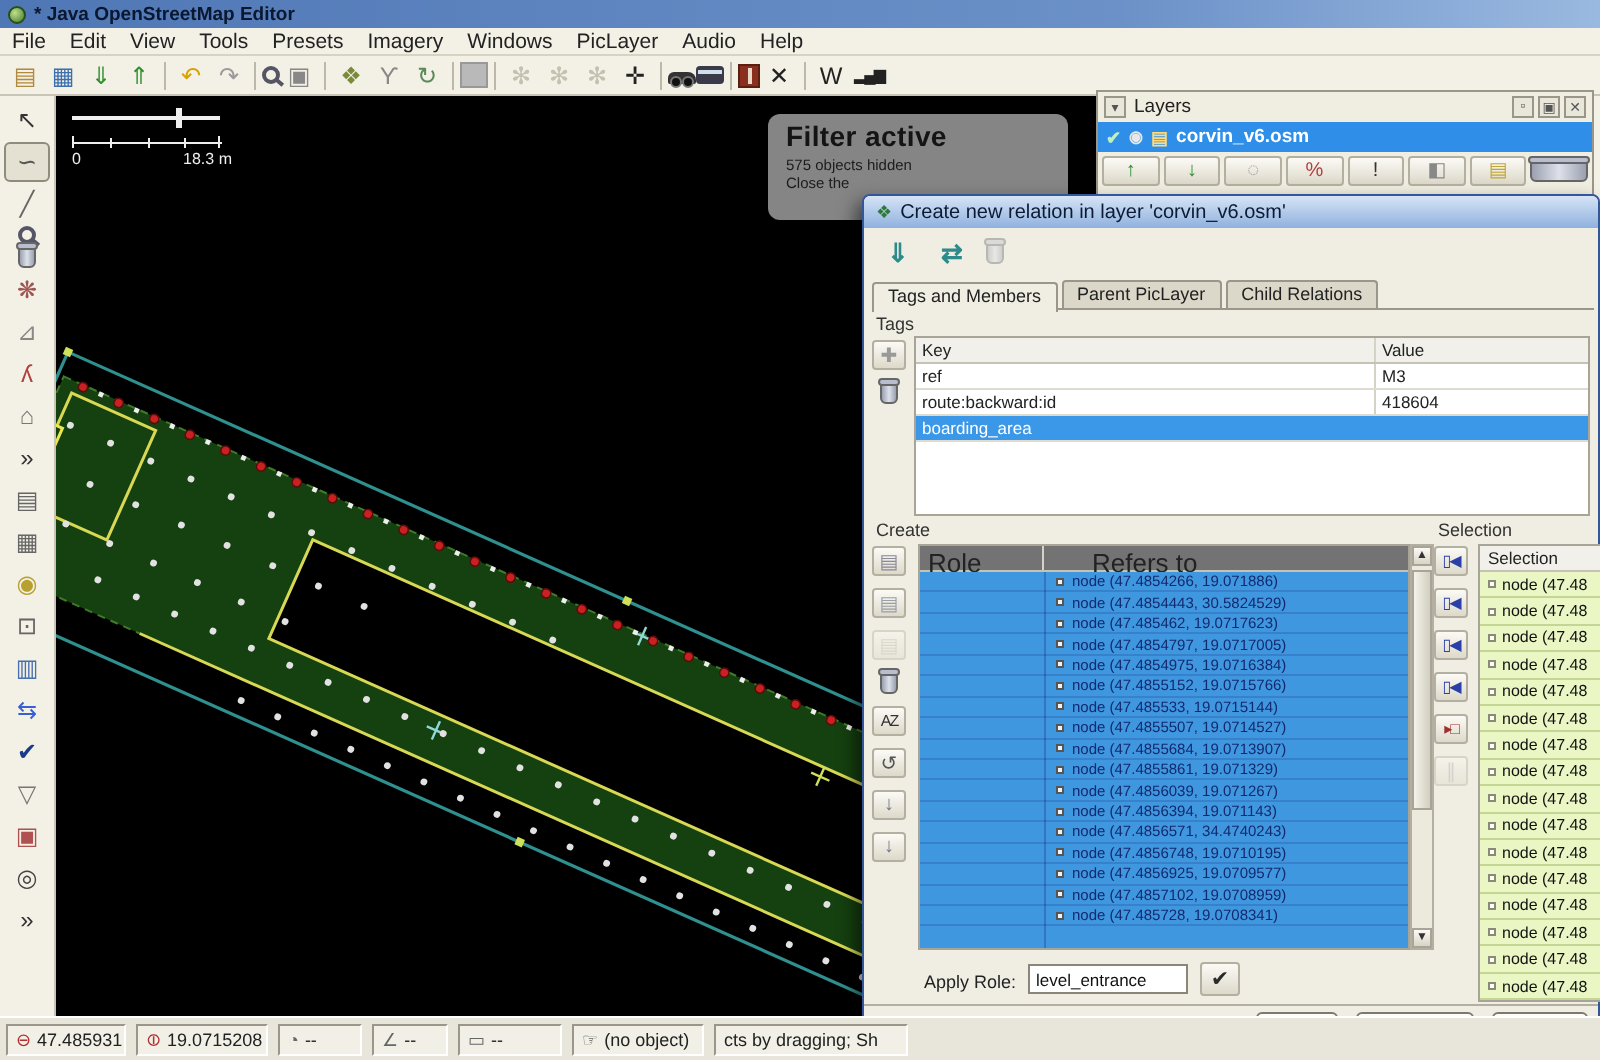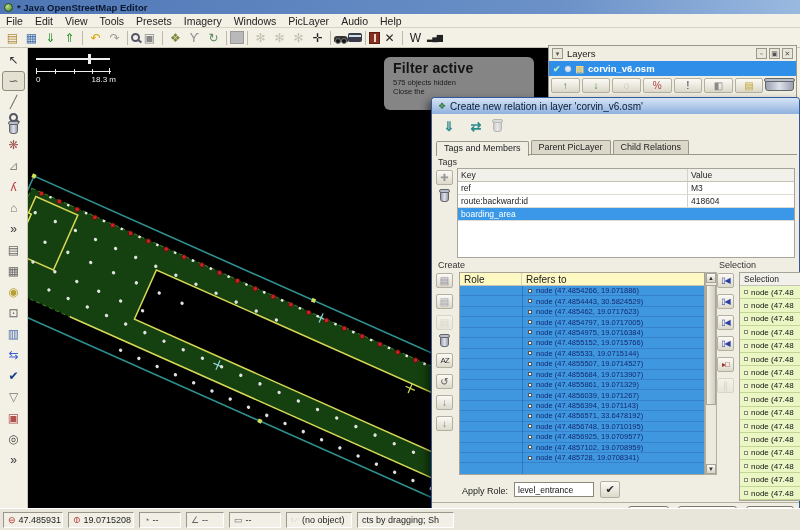--- a/index.html
+++ b/index.html
@@ -85,21 +85,21 @@
   .tagstable{position:absolute;left:25px;top:70px;width:338px;height:90px;background:#fff;border:1px solid #a8a598;font-size:8.5px;}
   .trowhead{display:flex;height:13px;background:#f1f0ea;border-bottom:1px solid #c6c3b5;color:#222;}
   .trowhead .tcell{font-weight:normal;}
   .tagrow{display:flex;height:13px;border-bottom:1px solid #dedbd0;}
   .tcell{padding:1px 3px 0;overflow:hidden;white-space:nowrap;}
   .tcell.key{width:230px;border-right:1px solid #d5d2c6;}
   .tcell.val{flex:1;}
   .tcell.val.sel{background:#3b98e8;color:#fff;}
   
   .memlist{position:absolute;left:27px;top:174px;width:246px;height:203px;background:#fff;border:1px solid #a8a598;}
-  .mlhead{display:flex;height:13px;background:#fef9c3;border-bottom:1px solid #c6c3b5;font-size:10px;}
+  .mlhead{display:flex;height:13px;background:#737373;border-bottom:1px solid #c6c3b5;font-size:13px;gap:20px;}
   .mlhead .c1{width:62px;padding:1px 4px 0;border-right:1px solid #d5d2c6;}
   .mlhead .c2{flex:1;padding:1px 4px 0;}
   .mrows{position:relative;height:188px;background:#3f97e0;overflow:hidden;}
   .colline{position:absolute;left:62px;top:0;width:1px;height:100%;background:rgba(10,20,90,.25);}
   .mrow{height:10.45px;display:flex;align-items:center;gap:4px;padding-left:68px;
     border-bottom:1px solid rgba(10,20,90,.16);}
   .bullet{width:4px;height:4px;background:#f2f2f2;border:1px solid #555;flex:0 0 auto;}
   .mtxt{font-size:7.5px;color:#132a6e;white-space:nowrap;}
   .mscroll{position:absolute;left:273px;top:174px;width:12px;height:203px;background:#ece9dd;border:1px solid #b3b0a1;}
   .sarrow{position:absolute;left:0;width:10px;height:10px;font-size:6px;display:flex;align-items:center;
@@ -559,21 +559,21 @@
           <div class="mrow">
             <span class="bullet"></span>
             <span class="mtxt">node (47.4856039, 19.071267)</span>
           </div>
           <div class="mrow">
             <span class="bullet"></span>
             <span class="mtxt">node (47.4856394, 19.071143)</span>
           </div>
           <div class="mrow">
             <span class="bullet"></span>
-            <span class="mtxt">node (47.4856571, 33.6478192)</span>
+            <span class="mtxt">node (47.4856571, 34.4740243)</span>
           </div>
           <div class="mrow">
             <span class="bullet"></span>
             <span class="mtxt">node (47.4856748, 19.0710195)</span>
           </div>
           <div class="mrow">
             <span class="bullet"></span>
             <span class="mtxt">node (47.4856925, 19.0709577)</span>
           </div>
           <div class="mrow">

